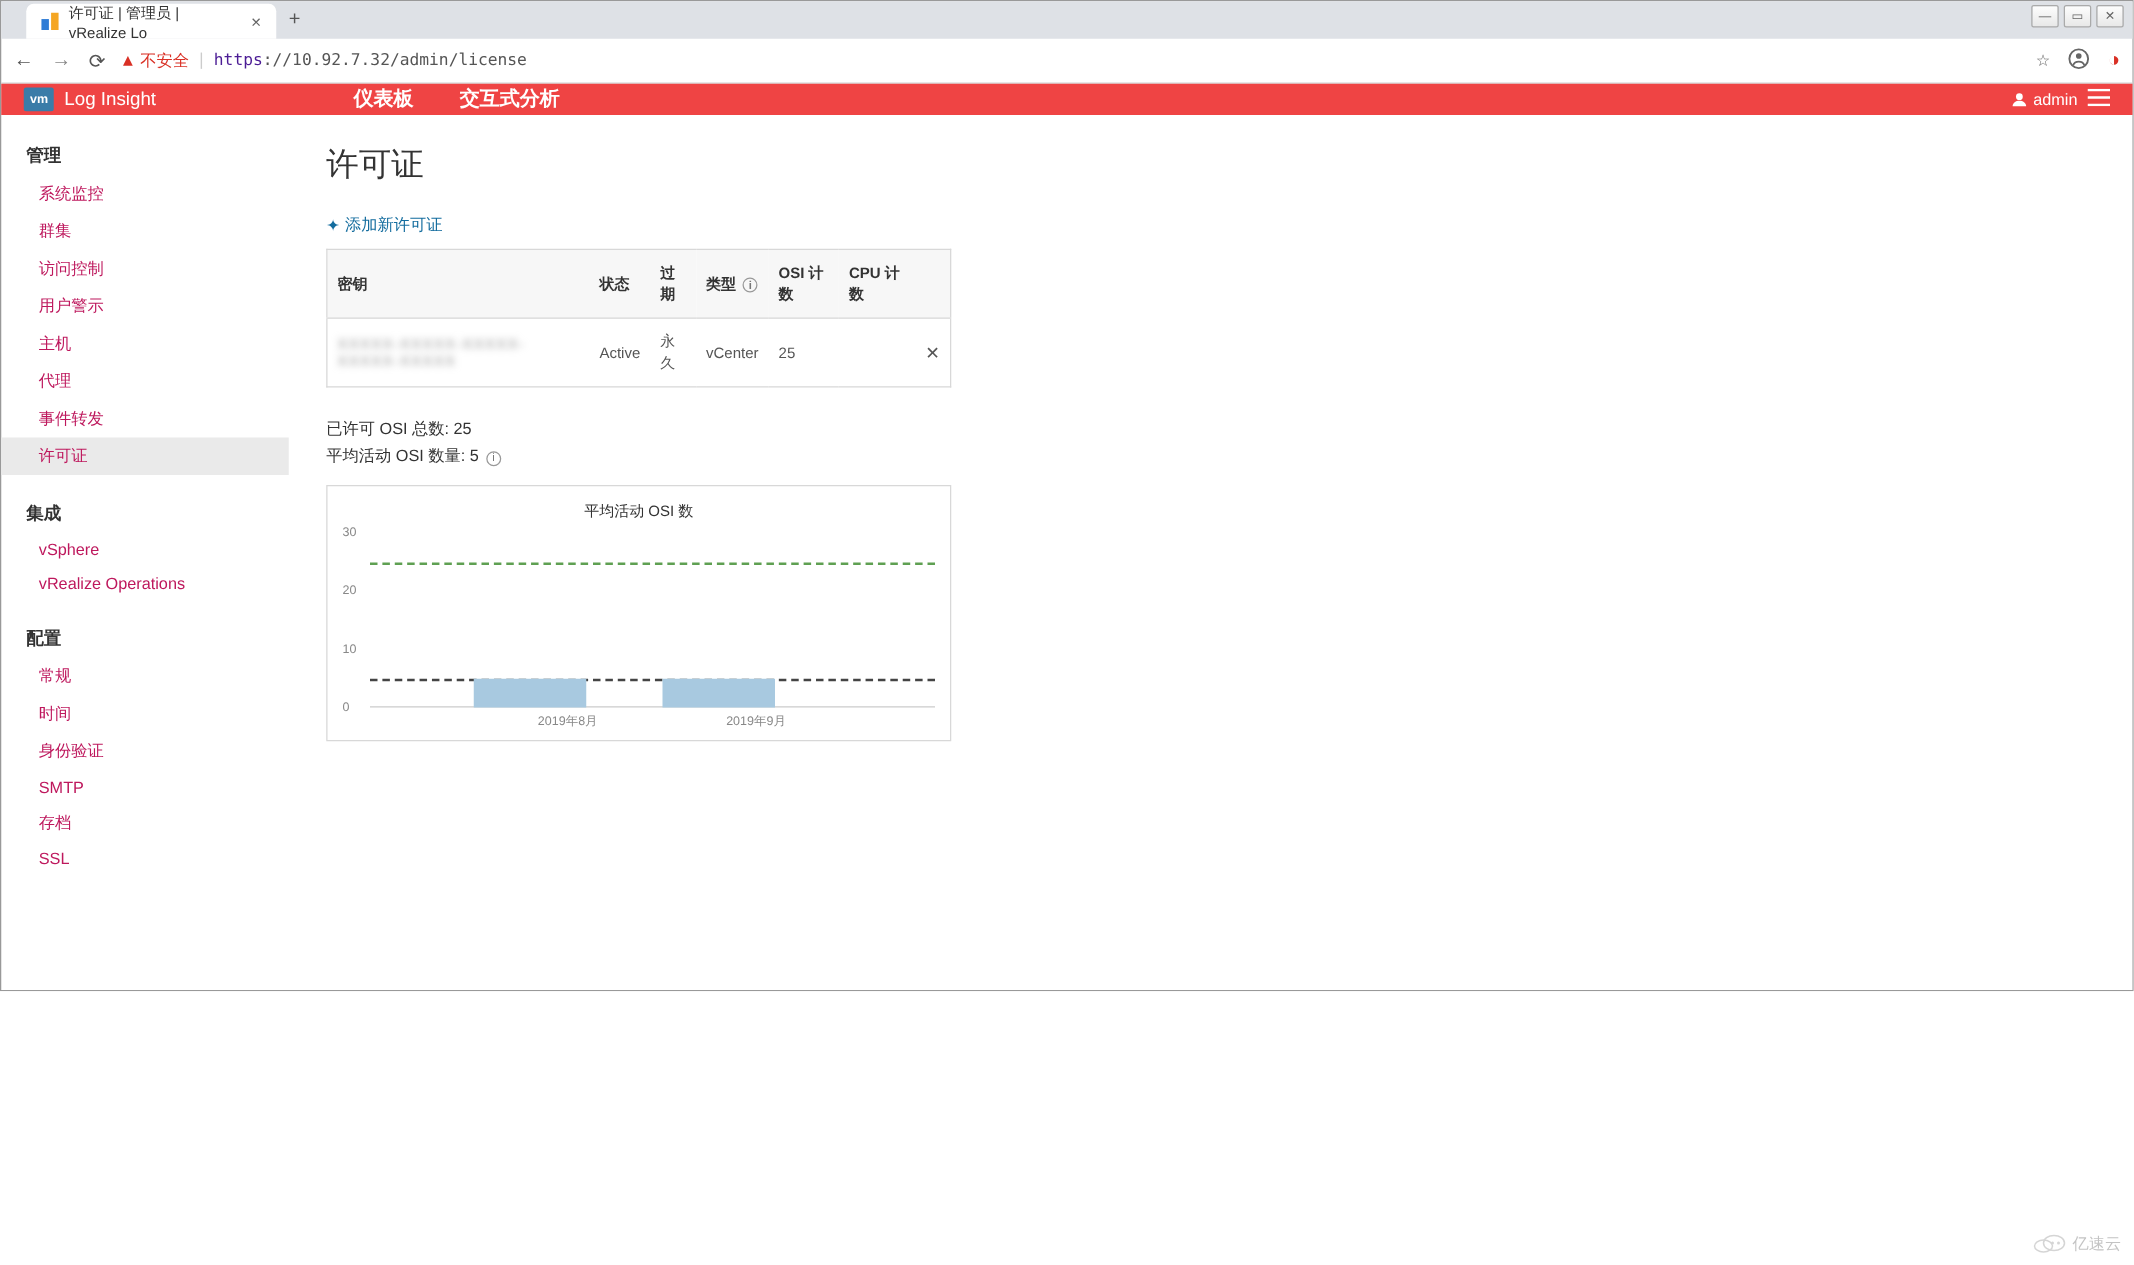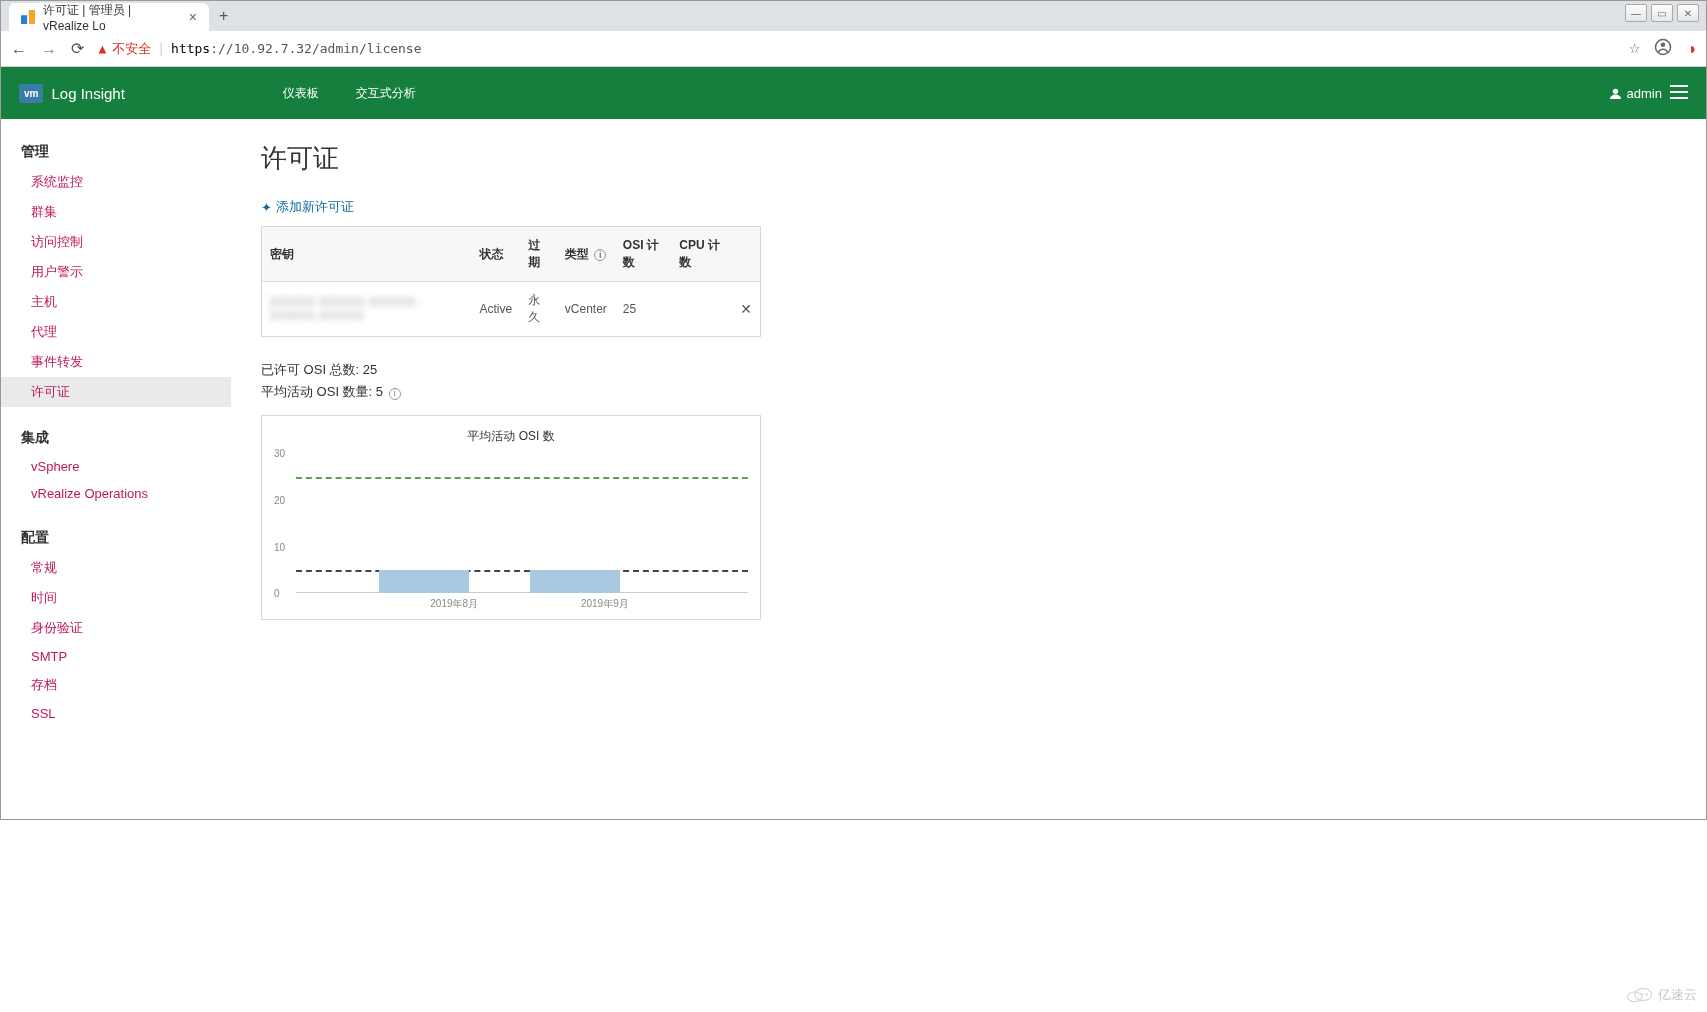--- a/index.html
+++ b/index.html
@@ -1,43 +1,43 @@
 <!DOCTYPE html>
 <html><head>
 <meta charset="utf-8">
 <style>
 * { margin: 0; padding: 0; box-sizing: border-box; }
 body { font-family: "Microsoft YaHei", Arial, sans-serif; font-size: 13px; color: #333; background: #fff; }
 
 
 .browser-chrome { border: 1px solid #999; background: #fff; }
-.tab-bar { height: 30px; background: #dee1e6; display: flex; align-items: flex-end; padding-left: 8px; }
+.tab-bar { height: 30px; background: #dee1e6; display: flex; align-items: flex-end; padding-left: 20px; }
 .tab { background: #fff; height: 28px; padding: 0 12px; display: flex; align-items: center; gap: 8px; border-radius: 6px 6px 0 0; font-size: 12px; max-width: 200px; }
 .tab-favicon { width: 14px; height: 14px; display: inline-flex; }
 .tab-close { color: #666; cursor: pointer; font-size: 14px; margin-left: 4px; }
 .new-tab { padding: 0 10px; color: #555; cursor: pointer; font-size: 16px; align-self: center; }
 .window-controls { position: absolute; top: 4px; right: 8px; display: flex; gap: 4px; }
 .win-btn { width: 22px; height: 18px; border: 1px solid #aaa; display: flex; align-items: center; justify-content: center; font-size: 10px; color: #666; background: linear-gradient(#fdfdfd,#e8e8e8); border-radius: 2px; }
 
 .addr-bar { height: 36px; display: flex; align-items: center; padding: 0 10px; gap: 14px; border-bottom: 1px solid #d0d0d0; }
 .nav-btn { color: #888; font-size: 16px; cursor: pointer; }
 .nav-btn.active { color: #555; }
 .url-box { flex: 1; display: flex; align-items: center; gap: 6px; font-size: 13px; font-family: "Consolas", monospace; }
 .warn-icon { color: #d93025; }
 .unsafe { color: #d93025; }
-.url-https { color: #000000; }
+.url-https { color: #4c1d95; }
 .url-rest { color: #555; }
 .addr-right { display: flex; gap: 14px; align-items: center; color: #666; }
 
 
-.app-header { height: 52px; background: #15803d; color: #fff; display: flex; align-items: center; padding: 0 18px; }
+.app-header { height: 25px; background: #ef4444; color: #fff; display: flex; align-items: center; padding: 0 18px; }
 .vm-logo { background: #3a7ca8; padding: 4px 5px; font-size: 10px; font-weight: bold; border-radius: 2px; margin-right: 8px; }
 .brand { font-size: 15px; }
 .app-nav { display: flex; margin-left: 140px; gap: 1px; }
-.app-nav-item { padding: 11px 18px; font-size: 12px; cursor: pointer; }
+.app-nav-item { padding: 11px 18px; font-size: 16px; cursor: pointer; font-weight: bold; }
 .header-right { margin-left: auto; display: flex; align-items: center; gap: 8px; }
 .user { display: flex; align-items: center; gap: 5px; cursor: pointer; }
 .hamburger { cursor: pointer; }
 
 
 .content { display: flex; min-height: 700px; }
 .sidebar { width: 230px; padding: 16px 0; border-right: 0; }
 .side-section { font-size: 14px; font-weight: bold; padding: 8px 20px 6px; color: #333; }
 .side-item { padding: 6px 20px 6px 30px; font-size: 13px; color: #be185d; cursor: pointer; }
 .side-item.selected { background: #eaeaea; }

